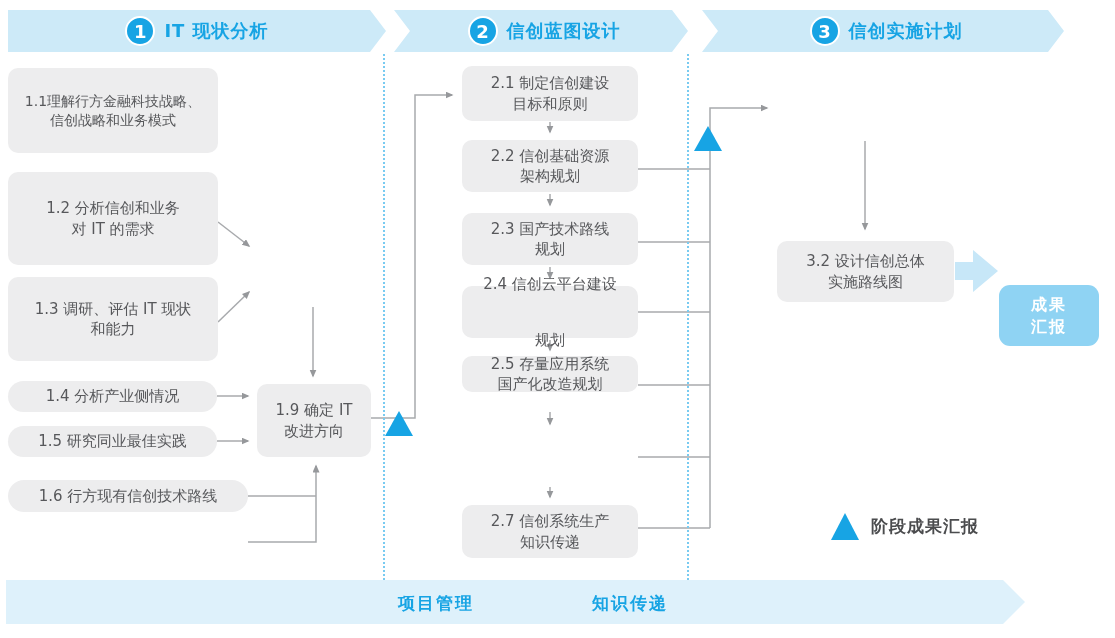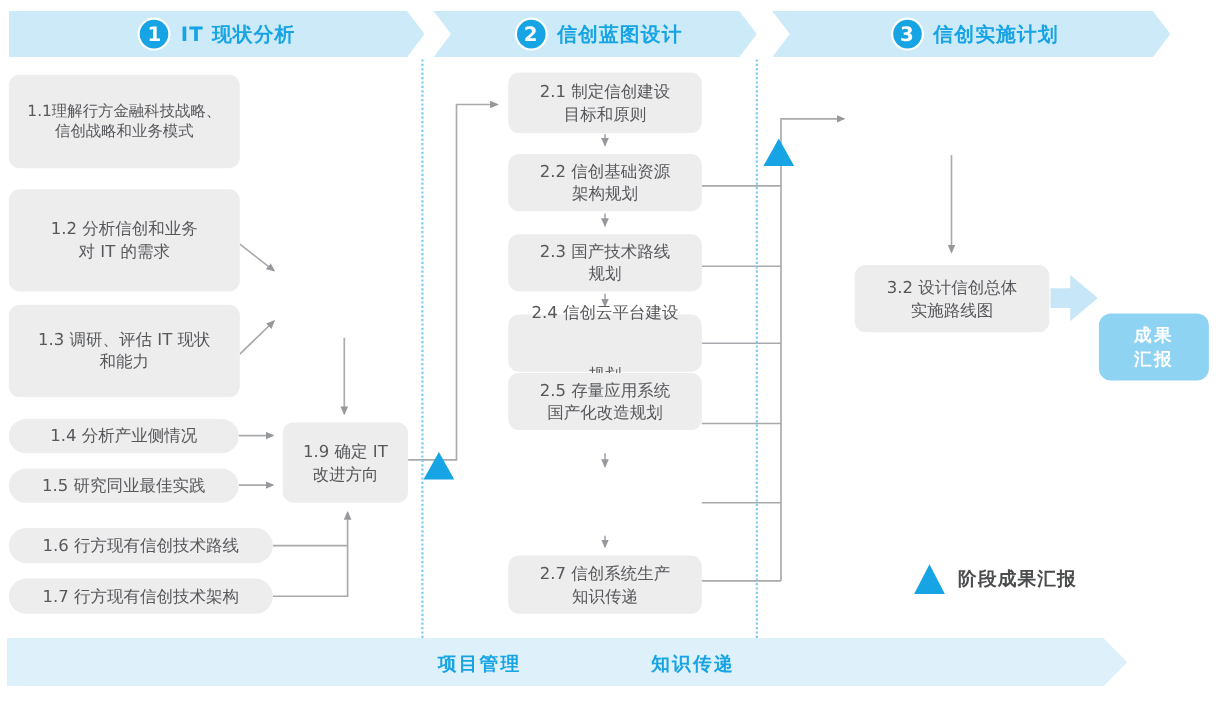--- a/index.html
+++ b/index.html
@@ -37,21 +37,21 @@
   .p1s3{left:8px;  top:381px; width:209px;height:31px;}
   .p1s4{left:8px;  top:426px; width:209px;height:31px;}
   .p1s5{left:8px;  top:480px; width:240px;height:32px;}
   .p1s6{left:8px;  top:526px; width:240px;height:32px;}
   .p1s7{left:257px;top:233px; width:114px;height:73px;}
   .p1s8{left:257px;top:384px; width:114px;height:73px;}
   .p2s0{left:462px;top:66px;  width:176px;height:55px;align-items:center;}
   .p2s1{left:462px;top:140px; width:176px;height:52px;}
   .p2s2{left:462px;top:213px; width:176px;height:52px;}
   .p2s3{left:462px;top:286px; width:176px;height:52px;gap:36px;}
-  .p2s4{left:462px;top:339px; width:176px;height:52px;}
+  .p2s4{left:462px;top:356px; width:176px;height:36px;}
   .p2s5{left:462px;top:432px; width:176px;height:53px;}
   .p2s6{left:462px;top:505px; width:176px;height:53px;}
   .p3s0{left:777px;top:77px;  width:177px;height:63px;}
   .p3s1{left:777px;top:241px; width:177px;height:61px;}
 
   
   .result{position:absolute;left:999px;top:241px;width:100px;height:61px;background:#8fd3f3;
           border-radius:11px;color:#ffffff;font-weight:bold;font-size:16px;line-height:1.35;
           display:flex;flex-direction:column;align-items:center;justify-content:center;
           letter-spacing:2px;margin-top:44px;}
@@ -138,23 +138,20 @@
   </div>
   <div class="gbox pill p1s3">
     <span>1.4 分析产业侧情况</span>
   </div>
   <div class="gbox pill p1s4">
     <span>1.5 研究同业最佳实践</span>
   </div>
   <div class="gbox pill p1s5">
     <span>1.6 行方现有信创技术路线</span>
   </div>
-  <div class="gbox pill p1s6">
-    <span>1.7 行方现有信创技术架构</span>
-  </div>
   <div class="gbox p1s8">
     <span>1.9 确定 IT</span>
     <span>改进方向</span>
   </div>
 
   <div class="gbox p2s0">
     <span>2.1 制定信创建设</span>
     <span>目标和原则</span>
   </div>
   <div class="gbox p2s1">

